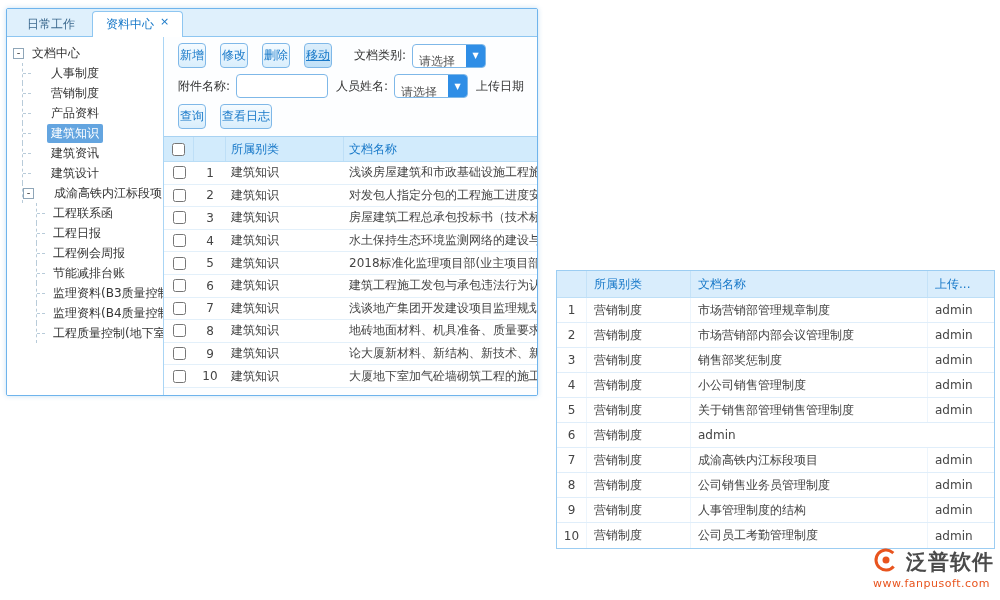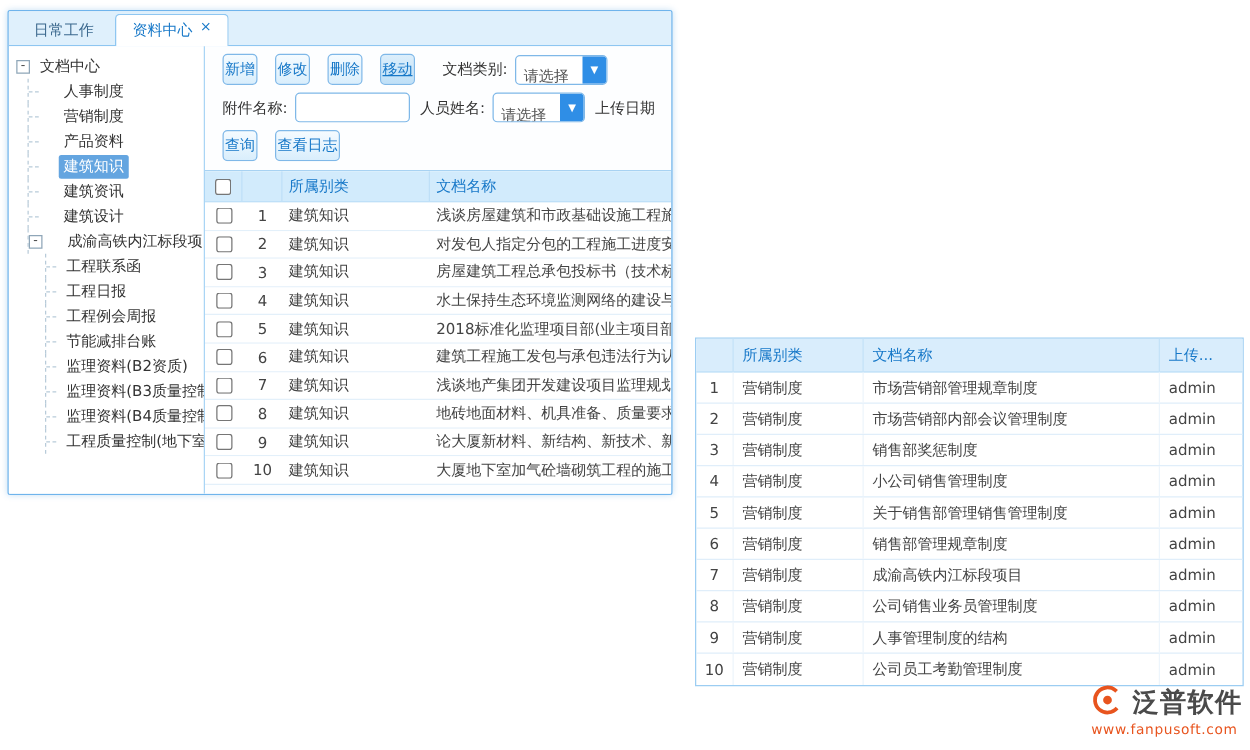--- a/index.html
+++ b/index.html
@@ -195,25 +195,20 @@
     <span class="tree-label">工程例会周报</span>
   </div>
 
   <div class="tree-row tree-item level-2">
 
     <span class="connector"></span>
     <span class="tree-label">节能减排台账</span>
   </div>
 
 
-  <div class="tree-row tree-item level-2">
-
-    <span class="connector"></span>
-    <span class="tree-label">监理资料(B2资质)</span>
-  </div>
 
   <div class="tree-row tree-item level-2">
 
     <span class="connector"></span>
     <span class="tree-label">监理资料(B3质量控制)</span>
   </div>
 
   <div class="tree-row tree-item level-2">
 
     <span class="connector"></span>
@@ -404,21 +399,20 @@
   <div class="t2-row">
     <span class="c2 num">5</span>
     <span class="c2 cat">营销制度</span>
     <span class="c2 name">关于销售部管理销售管理制度</span>
     <span class="c2 up">admin</span>
   </div>
 
   <div class="t2-row">
     <span class="c2 num">6</span>
     <span class="c2 cat">营销制度</span>
-    <span class="c2 name">销售部管理规章制度</span>
     <span class="c2 up">admin</span>
   </div>
 
   <div class="t2-row">
     <span class="c2 num">7</span>
     <span class="c2 cat">营销制度</span>
     <span class="c2 name">成渝高铁内江标段项目</span>
     <span class="c2 up">admin</span>
   </div>
 

